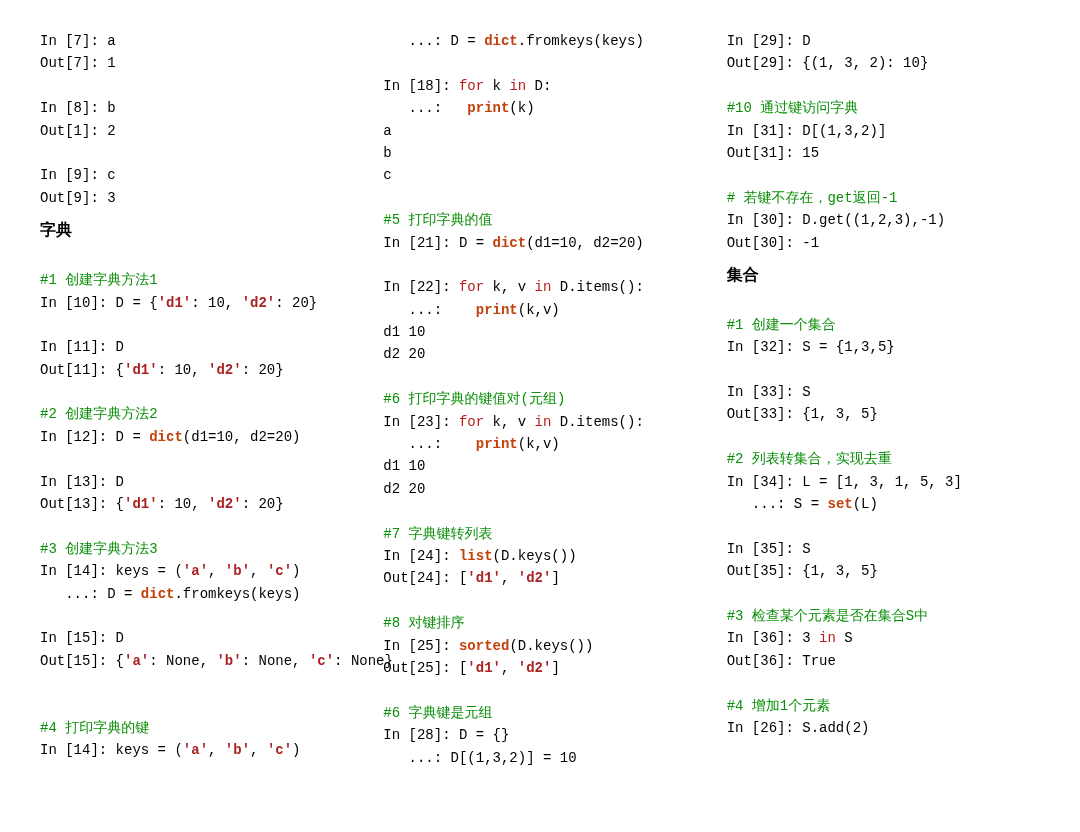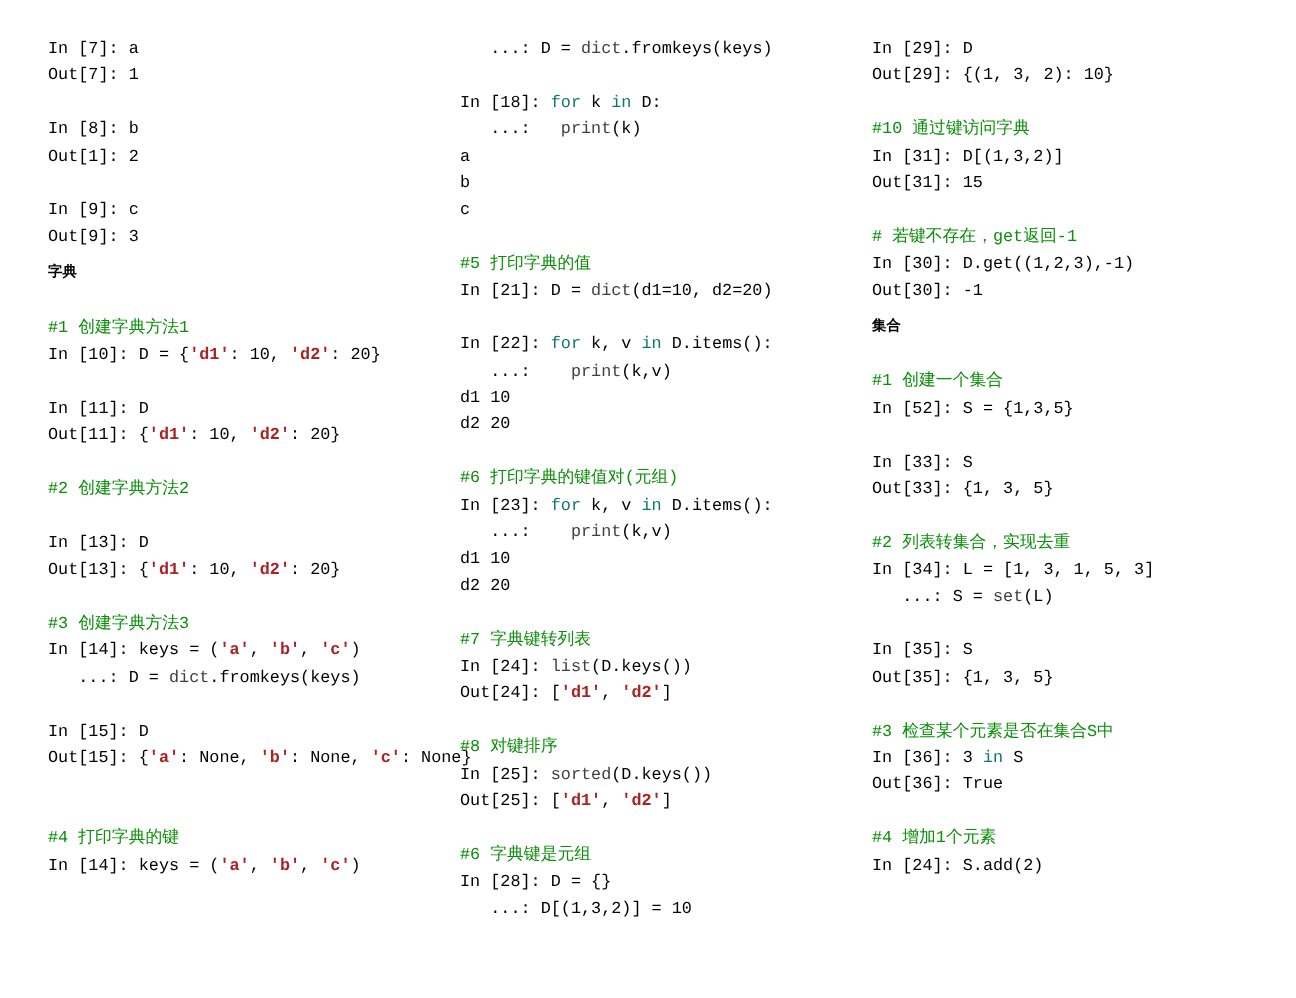--- a/index.html
+++ b/index.html
@@ -15,25 +15,25 @@
   }
   .columns {
     display: flex;
     gap: 30px;
   }
   .col { flex: 1; min-width: 0; }
   .line { white-space: pre; }
   .heading {
     font-family: "SimSun", "Songti SC", serif;
     font-weight: bold;
-    font-size: 12px;
+    font-size: 16px;
     margin: 8px 0 4px 0;
   }   
-  .c-kw     { color: #0f766e; }   
-  .c-func   { color: #404040; }   
+  .c-kw     { color: #b91c1c; }   
+  .c-func   { color: #c2410c; font-weight: bold; }   
   .c-str    { color: #aa2222; font-weight: bold; }   
   .c-cmt    { color: #0a8f08; }
 </style>
 </head>
 <body>
 
 <div class="columns">
 
 <div class="col">
 <div class="line">In [7]: a</div>
@@ -46,20 +46,21 @@
 <div class="line">Out[9]: 3</div>
 <div class="heading">字典</div>
 <div class="line">&nbsp;</div>
 <div class="line c-cmt">#1 创建字典方法1</div>
 <div class="line"><span>In [10]: D = {</span><span class="c-str">'d1'</span><span>: 10, </span><span class="c-str">'d2'</span><span>: 20}</span></div>
 <div class="line">&nbsp;</div>
 <div class="line">In [11]: D</div>
 <div class="line"><span>Out[11]: {</span><span class="c-str">'d1'</span><span>: 10, </span><span class="c-str">'d2'</span><span>: 20}</span></div>
 <div class="line">&nbsp;</div>
 <div class="line c-cmt">#2 创建字典方法2</div>
+<div class="line"><span>In [12]: D = </span><span class="c-func">dict</span><span>(d1=10, d2=20)</span></div>
 <div class="line">&nbsp;</div>
 <div class="line">In [13]: D</div>
 <div class="line"><span>Out[13]: {</span><span class="c-str">'d1'</span><span>: 10, </span><span class="c-str">'d2'</span><span>: 20}</span></div>
 <div class="line">&nbsp;</div>
 <div class="line c-cmt">#3 创建字典方法3</div>
 <div class="line"><span>In [14]: keys = (</span><span class="c-str">'a'</span><span>, </span><span class="c-str">'b'</span><span>, </span><span class="c-str">'c'</span><span>)</span></div>
 <div class="line"><span>   ...: D = </span><span class="c-func">dict</span><span>.fromkeys(keys)</span></div>
 <div class="line">&nbsp;</div>
 <div class="line">In [15]: D</div>
 <div class="line"><span>Out[15]: {</span><span class="c-str">'a'</span><span>: None, </span><span class="c-str">'b'</span><span>: None, </span><span class="c-str">'c'</span><span>: None}</span></div>
@@ -112,33 +113,33 @@
 <div class="line c-cmt">#10 通过键访问字典</div>
 <div class="line">In [31]: D[(1,3,2)]</div>
 <div class="line">Out[31]: 15</div>
 <div class="line">&nbsp;</div>
 <div class="line c-cmt"># 若键不存在，get返回-1</div>
 <div class="line">In [30]: D.get((1,2,3),-1)</div>
 <div class="line">Out[30]: -1</div>
 <div class="heading">集合</div>
 <div class="line">&nbsp;</div>
 <div class="line c-cmt">#1 创建一个集合</div>
-<div class="line">In [52]: S = {1,3,5}</div>
+<div class="line">In [32]: S = {1,3,5}</div>
 <div class="line">&nbsp;</div>
 <div class="line">In [33]: S</div>
 <div class="line">Out[33]: {1, 3, 5}</div>
 <div class="line">&nbsp;</div>
 <div class="line c-cmt">#2 列表转集合，实现去重</div>
 <div class="line">In [34]: L = [1, 3, 1, 5, 3]</div>
 <div class="line"><span>   ...: S = </span><span class="c-func">set</span><span>(L)</span></div>
 <div class="line">&nbsp;</div>
 <div class="line">In [35]: S</div>
 <div class="line">Out[35]: {1, 3, 5}</div>
 <div class="line">&nbsp;</div>
 <div class="line c-cmt">#3 检查某个元素是否在集合S中</div>
 <div class="line"><span>In [36]: 3 </span><span class="c-kw">in</span><span> S</span></div>
 <div class="line">Out[36]: True</div>
 <div class="line">&nbsp;</div>
 <div class="line c-cmt">#4 增加1个元素</div>
-<div class="line">In [24]: S.add(2)</div>
+<div class="line">In [26]: S.add(2)</div>
 </div>
 
 </div>
 
 </body></html>

